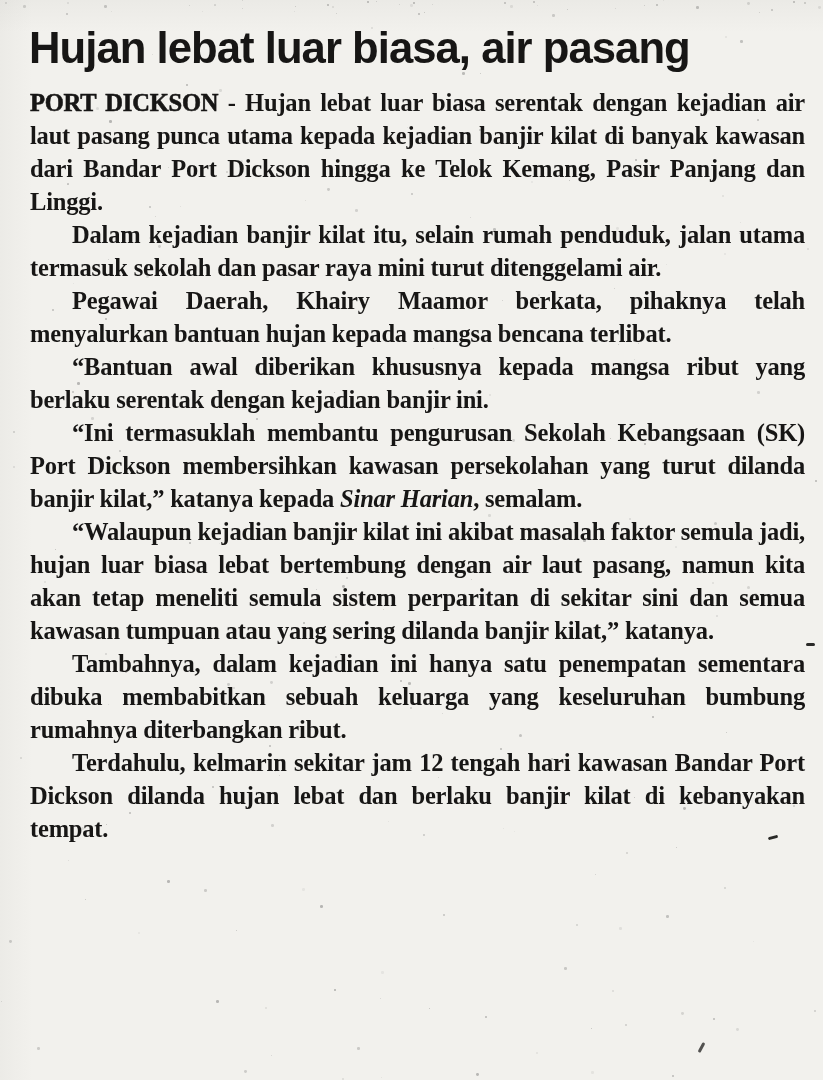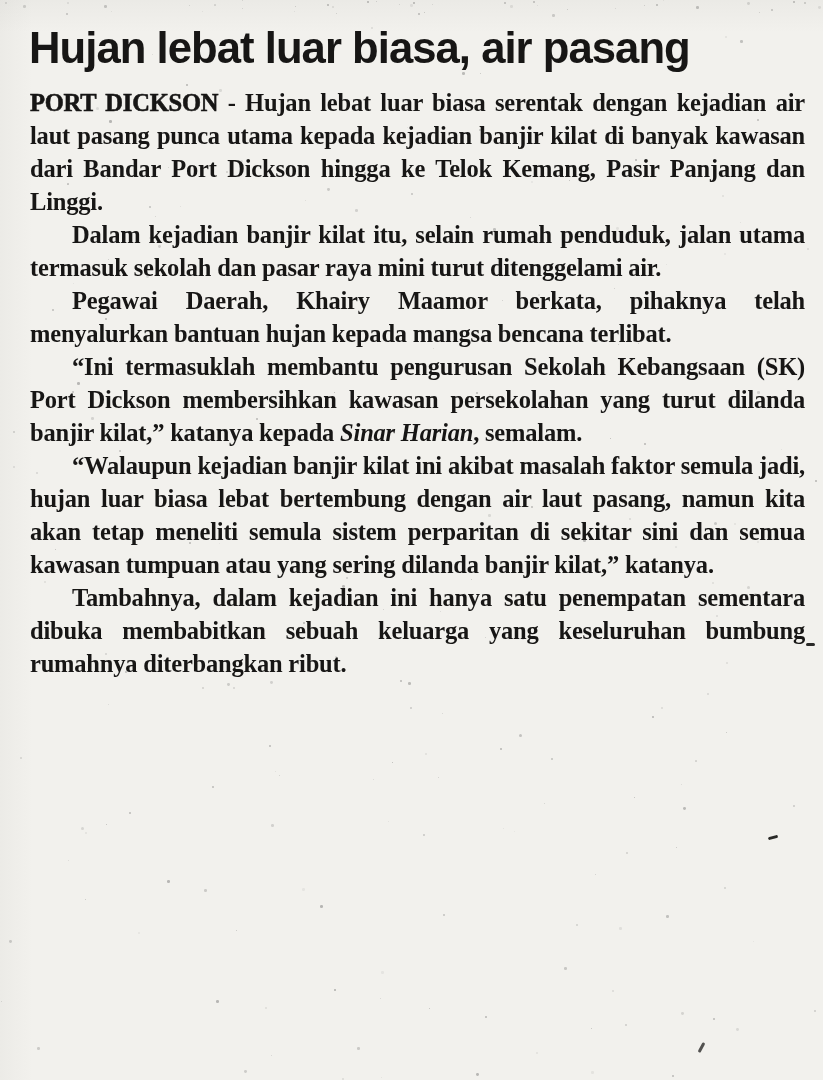--- a/index.html
+++ b/index.html
@@ -338,23 +338,25 @@
       <div style="position: absolute; border-radius: 50%; background: rgb(68, 68, 68); left: 461px; top: 495px; width: 0.7px; height: 0.7px; opacity: 0.15;"></div>
     </div>
 
   <h1 class="headline">Hujan lebat luar biasa, air pasang</h1>
 
   <div class="article-body">
     <p class="lead"><span class="dateline">PORT DICKSON</span><span> - Hujan lebat luar biasa serentak dengan kejadian air laut pasang punca utama kepada kejadian banjir kilat di banyak kawasan dari Bandar Port Dickson hingga ke Telok Kemang, Pasir Panjang dan Linggi.</span></p>
 
     <p>Dalam kejadian banjir kilat itu, selain rumah penduduk, jalan utama termasuk sekolah dan pasar raya mini turut ditenggelami air.</p>
     <p>Pegawai Daerah, Khairy Maamor berkata, pihaknya telah menyalurkan bantuan hujan kepada mangsa bencana terlibat.</p>
+    <p>“Bantuan awal diberikan khususnya kepada mangsa ribut yang berlaku serentak dengan kejadian banjir ini.</p>
 
     <p><span>“Ini termasuklah membantu pengurusan Sekolah Kebangsaan (SK) Port Dickson membersihkan kawasan persekolahan yang turut dilanda banjir kilat,” katanya kepada </span><span class="pub">Sinar Harian</span><span>, semalam.</span></p>
 
     <p>“Walaupun kejadian banjir kilat ini akibat masalah faktor semula jadi, hujan luar biasa lebat bertembung dengan air laut pasang, namun kita akan tetap meneliti semula sistem perparitan di sekitar sini dan semua kawasan tumpuan atau yang sering dilanda banjir kilat,” katanya.</p>
     <p>Tambahnya, dalam kejadian ini hanya satu penempatan sementara dibuka membabitkan sebuah keluarga yang keseluruhan bumbung rumahnya diterbangkan ribut.</p>
+    <p>Terdahulu, kelmarin sekitar jam 12 tengah hari kawasan Bandar Port Dickson dilanda hujan lebat dan berlaku banjir kilat di kebanyakan tempat.</p>
   </div>
 
   <div class="scan-mark mark1"></div>
   <div class="scan-mark mark2"></div>
   <div class="scan-mark mark3"></div>
 </div>
 
 </body></html>

